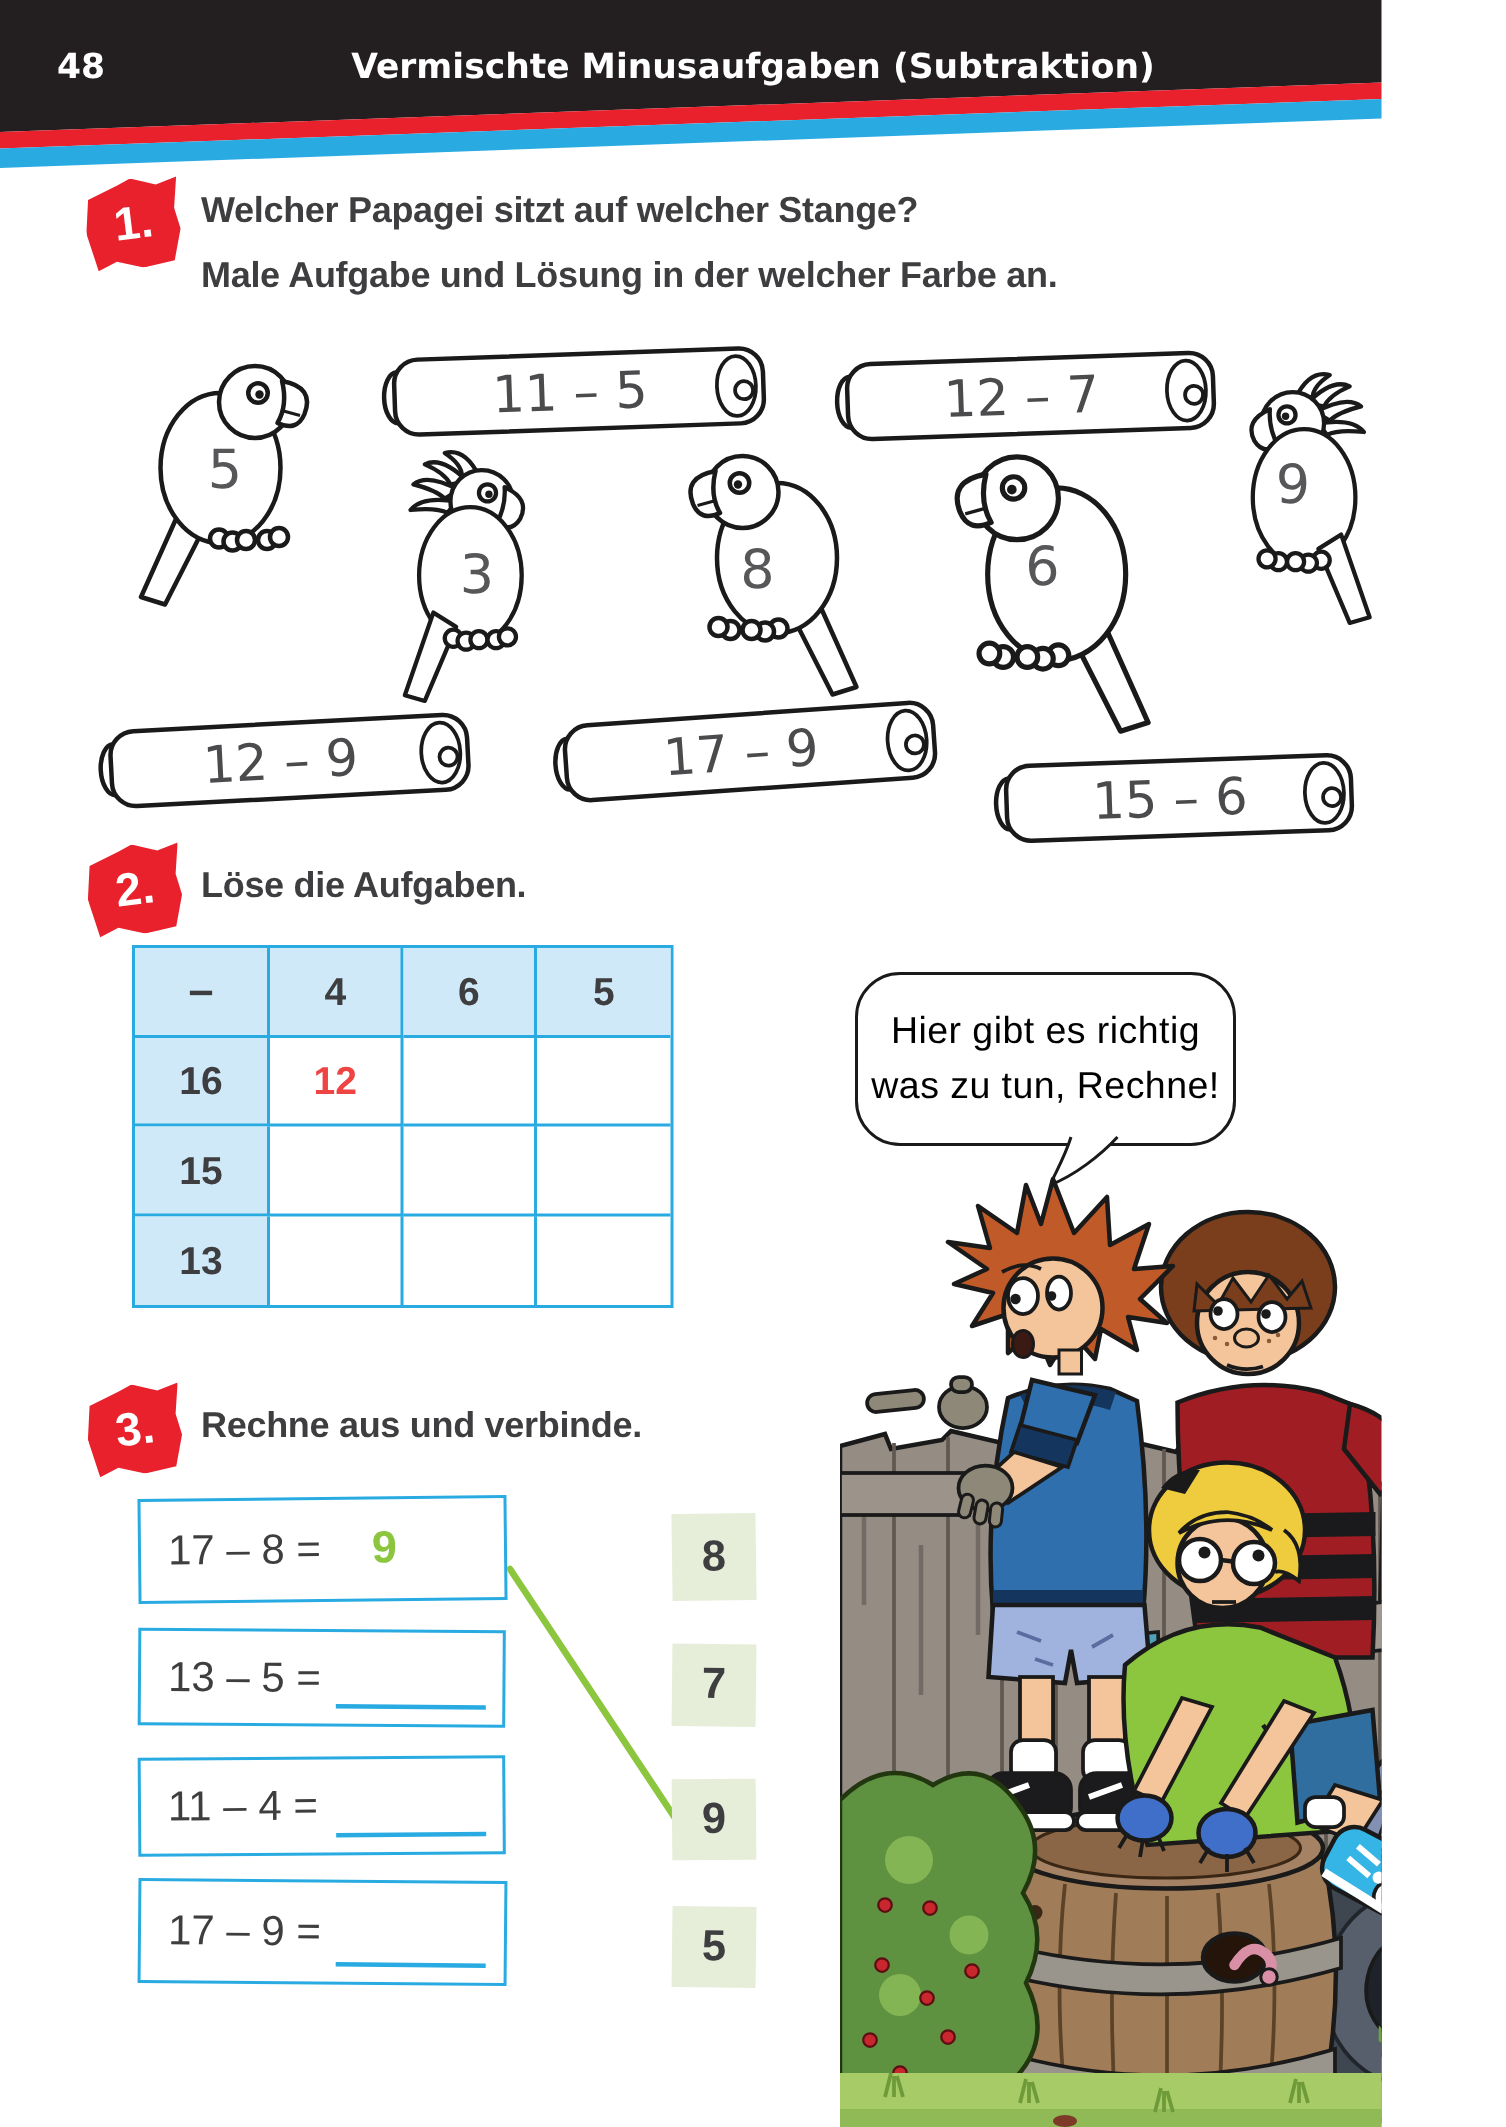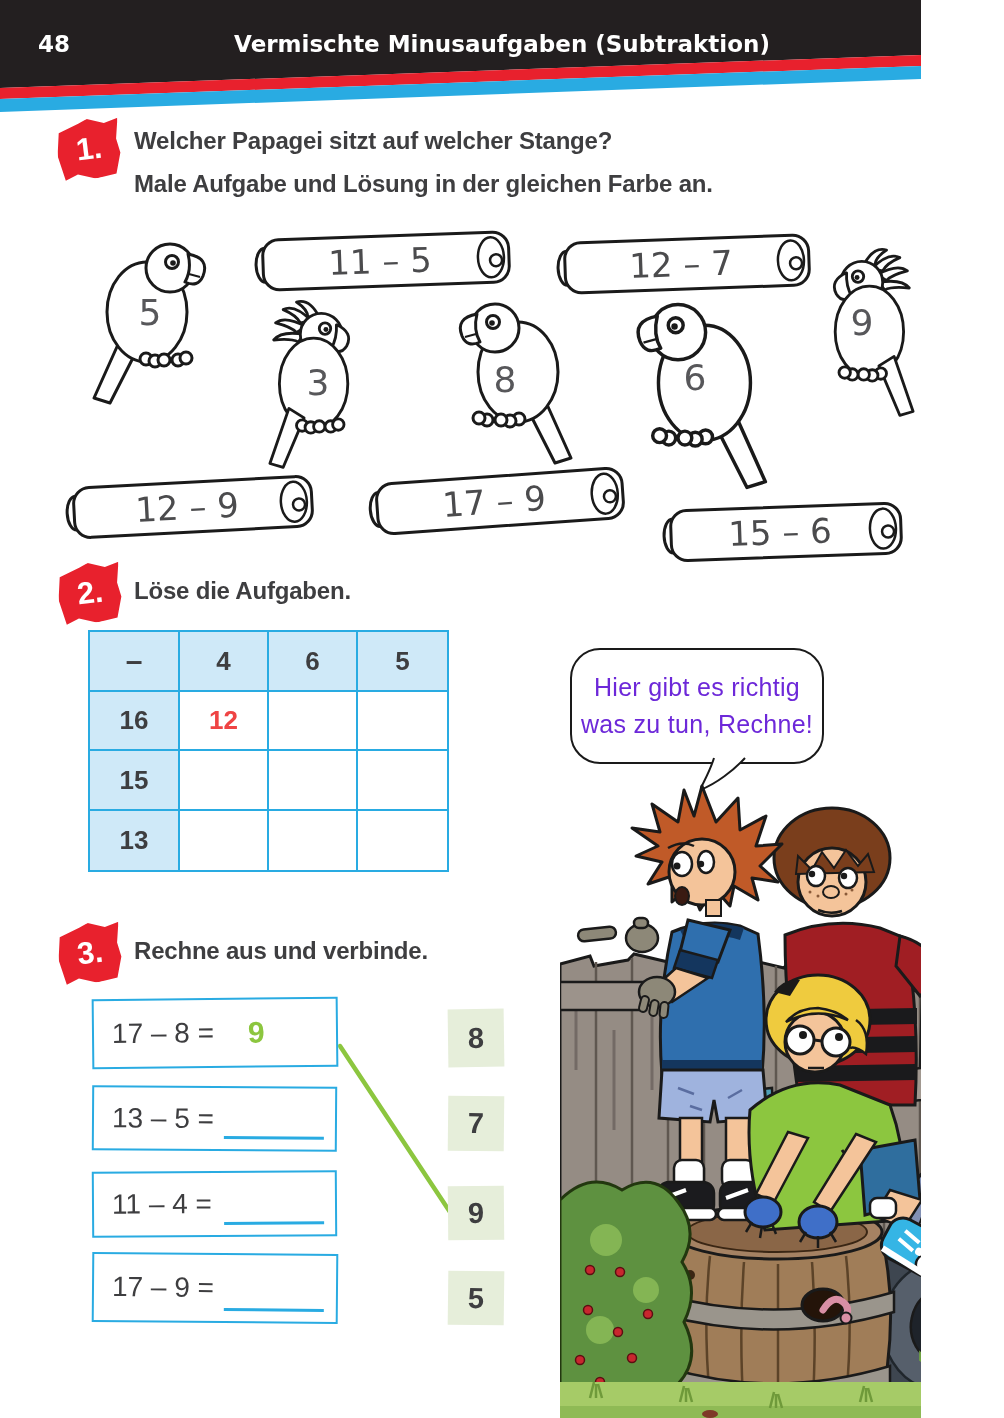--- a/index.html
+++ b/index.html
@@ -24,21 +24,21 @@
              display:flex;align-items:center;justify-content:center;font-size:26px;font-weight:bold;}
   .sub-table .cell.c-last{border-right:none;}
   .sub-table .cell.r-last{border-bottom:none;}
   .sub-table .head{background:#CFE9F8;}
   .sub-table .op{font-size:30px;}
   .sub-table .green{color:#ef4444;}
 
   
   .bubble{left:570px;top:648px;width:250px;height:112px;background:#fff;border:2px solid #1a1a1a;
           border-radius:30px;display:flex;flex-direction:column;align-items:center;justify-content:center;}
-  .bubble div{color:#6d28d9;font-size:25px;line-height:37px;letter-spacing:0.3px;white-space:nowrap;}
+  .bubble div{color:#000000;font-size:25px;line-height:37px;letter-spacing:0.3px;white-space:nowrap;}
 
   
   .prob-box{background:#fff;border:2px solid #29ABE2;display:flex;align-items:center;padding-left:18px;
             font-size:28px;box-sizing:border-box;}
   .prob-box .ans{color:#8CC63F;font-size:30px;margin-left:34px;font-weight:bold;}
   .prob-box .uline{position:absolute;left:130px;bottom:10px;width:100px;height:3px;background:#29ABE2;}
   .tile{width:56px;background:#E6EEDA;display:flex;align-items:center;justify-content:center;
         font-size:29px;font-weight:bold;color:#3E3E40;}
 </style>
 </head>
@@ -51,21 +51,21 @@
     <polygon points="0,88 1004,52 1004,63 0,99" fill="#E8212D"></polygon>
     <polygon points="0,99 1004,63 1004,76 0,112" fill="#29ABE2"></polygon>
     <text x="38" y="52" font-size="23" font-weight="bold" fill="#ffffff">48</text>
     <text x="502" y="52" font-size="23" font-weight="bold" fill="#ffffff" text-anchor="middle">Vermischte Minusaufgaben (Subtraktion)</text>
   </svg>
 
   <div class="abs badge" style="left:57px;top:119px;">
     <span>1.</span>
   </div>
   <div class="abs task-title" style="left:134px;top:127px;">Welcher Papagei sitzt auf welcher Stange?</div>
-  <div class="abs task-title" style="left:134px;top:170px;">Male Aufgabe und Lösung in der gleichen Farbe an.</div>
+  <div class="abs task-title" style="left:134px;top:170px;">Male Aufgabe und Lösung in der welcher Farbe an.</div>
 
   <svg class="abs" style="left:0;top:225px;" width="1004" height="360" viewBox="0 0 1004 360">
     <defs>
       <g id="parrot" stroke="#1a1a1a" stroke-width="3" fill="#ffffff" stroke-linejoin="round">
         <path d="M30,100 L4,158 L20,163 L48,108 Z"></path>
         <ellipse cx="57" cy="72" rx="40" ry="50"></ellipse>
         <circle cx="80" cy="28" r="24"></circle>
         <path d="M98,14 Q120,18 113,36 Q108,48 95,42 Q102,30 98,14 Z"></path>
         <path d="M99,34 L110,37" fill="none" stroke-width="2"></path>
         <circle cx="82" cy="22" r="6.5"></circle>

